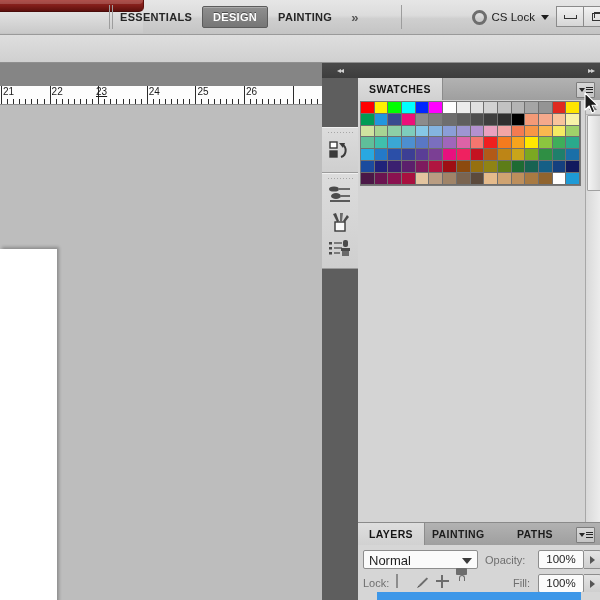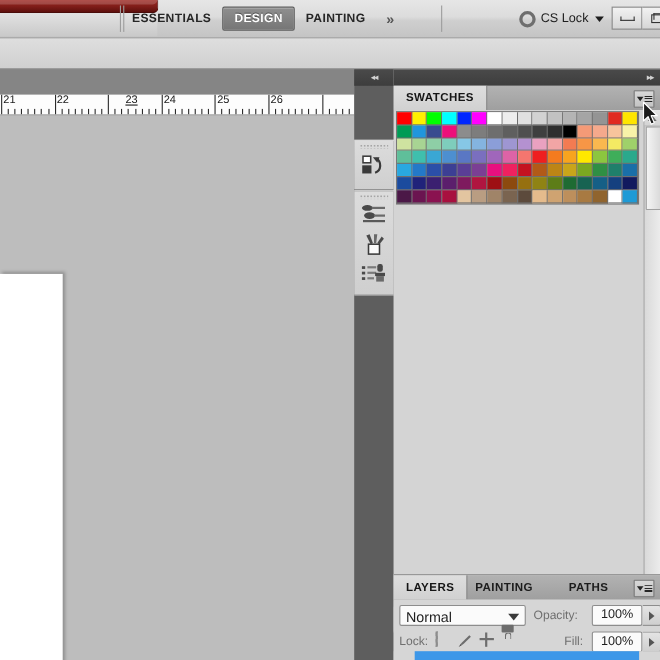--- a/index.html
+++ b/index.html
@@ -429,21 +429,21 @@
         <div class="rtick major" style="left: 49.6px;"></div>
         <div class="rlabel" style="left: 51.6px;">22</div>
         <div class="rtick minor" style="left: 55.675px;"></div>
         <div class="rtick minor" style="left: 61.75px;"></div>
         <div class="rtick minor" style="left: 67.825px;"></div>
         <div class="rtick minor" style="left: 73.9px;"></div>
         <div class="rtick minor" style="left: 79.975px;"></div>
         <div class="rtick minor" style="left: 86.05px;"></div>
         <div class="rtick minor" style="left: 92.125px;"></div>
         <div class="rtick major" style="left: 98.2px;"></div>
-        <div class="rlabel" style="left: 114px; text-decoration: underline;">23</div>
+        <div class="rlabel" style="left: 96px; text-decoration: underline;">23</div>
         <div class="rtick minor" style="left: 104.275px;"></div>
         <div class="rtick minor" style="left: 110.35px;"></div>
         <div class="rtick minor" style="left: 116.425px;"></div>
         <div class="rtick minor" style="left: 122.5px;"></div>
         <div class="rtick minor" style="left: 128.575px;"></div>
         <div class="rtick minor" style="left: 134.65px;"></div>
         <div class="rtick minor" style="left: 140.725px;"></div>
         <div class="rtick major" style="left: 146.8px;"></div>
         <div class="rlabel" style="left: 148.8px;">24</div>
         <div class="rtick minor" style="left: 152.875px;"></div>

